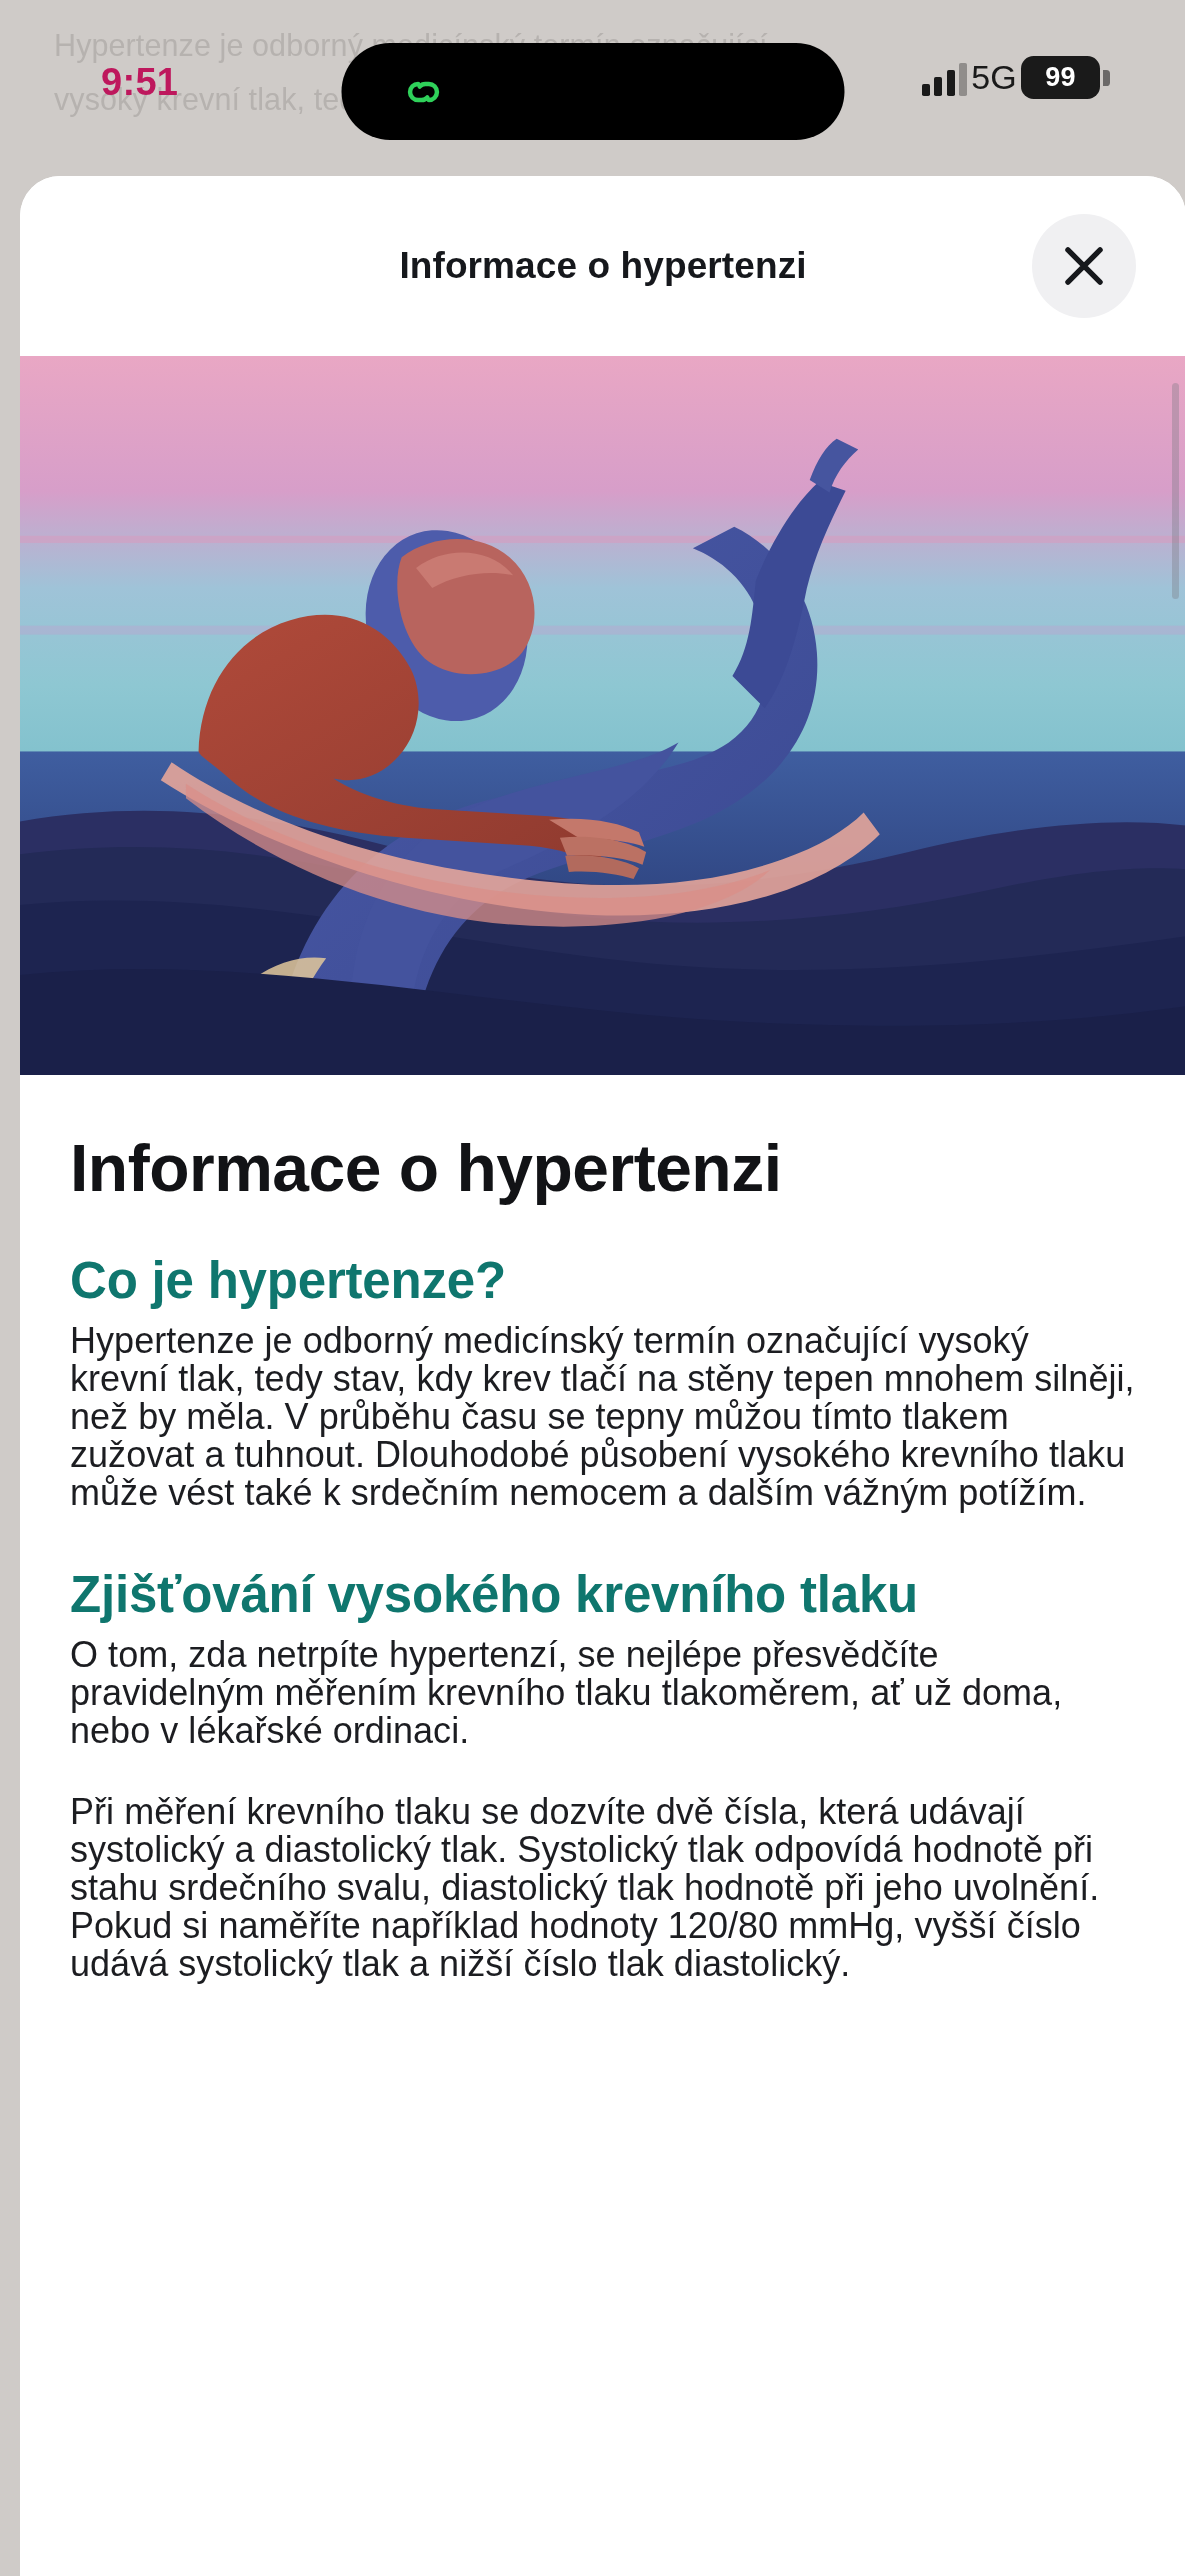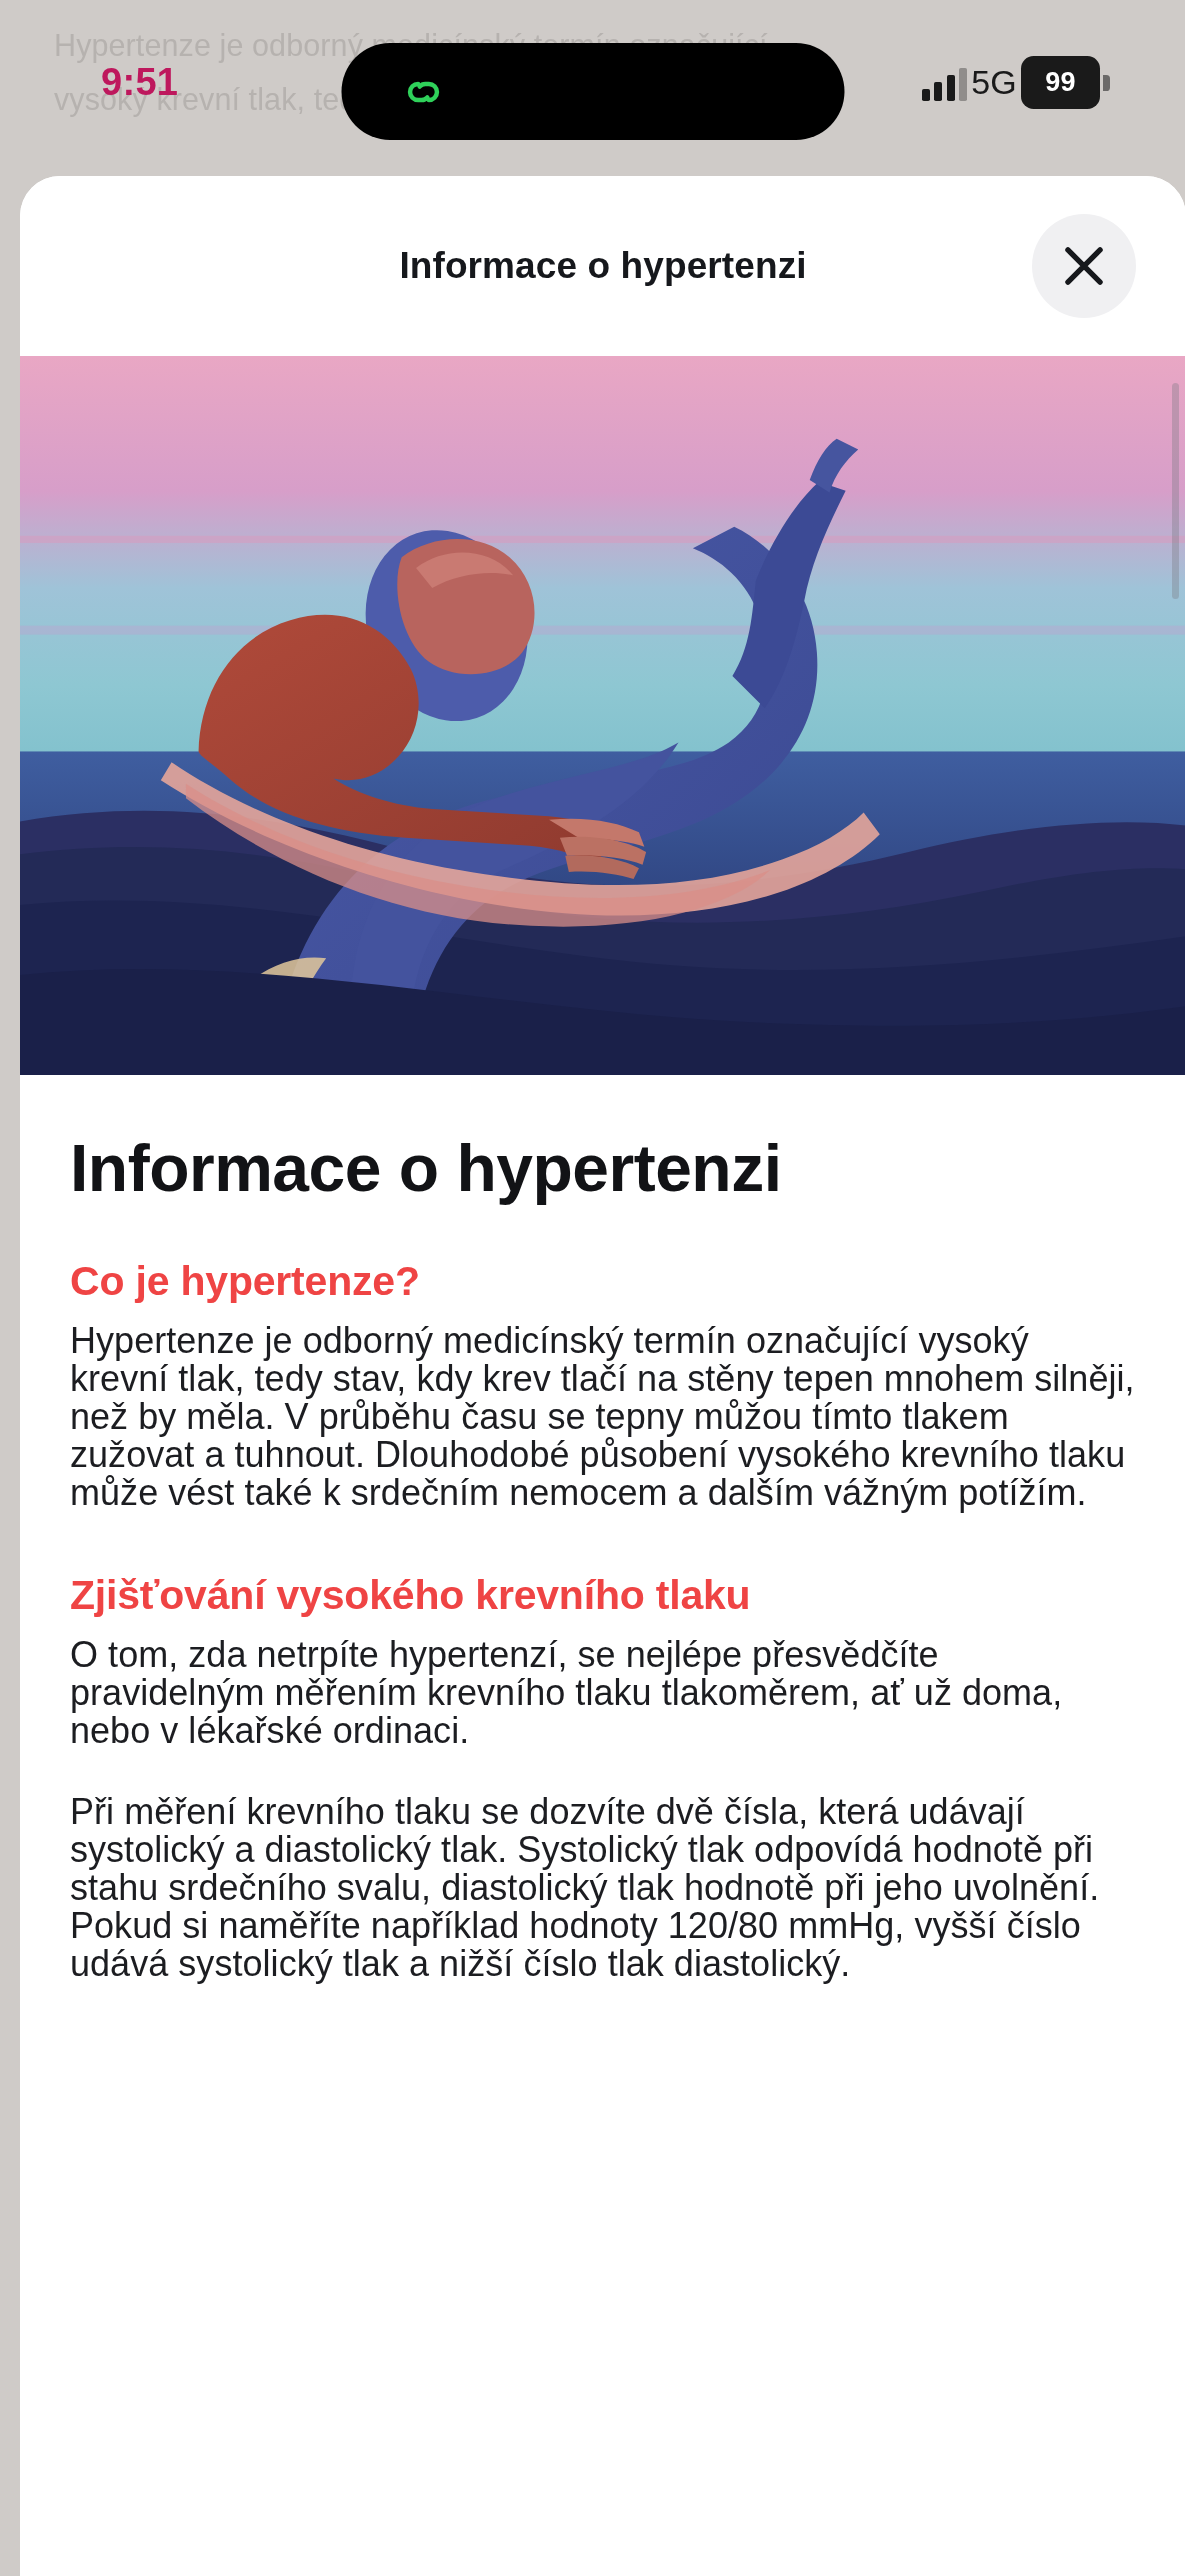--- a/index.html
+++ b/index.html
@@ -104,21 +104,21 @@
 
   .net-label {
     font-size: 34px;
     font-weight: 500;
     color: #1a1a1a;
     letter-spacing: 0.2px;
   }
   .battery {
     position: relative;
     width: 79px;
-    height: 53px;
+    height: 43px;
     background: #1a1a1a;
     border-radius: 12.6px;
     display: flex;
     align-items: center;
     justify-content: center;
   }
   .battery::after {
     content: "";
     position: absolute;
     right: -10px;
@@ -197,24 +197,24 @@
   }
   .article h1 {
     font-size: 66px;
     line-height: 75px;
     font-weight: 800;
     color: #121316;
     letter-spacing: -0.5px;
     margin-bottom: 50px;
   }
   .article h2 {
-    font-size: 41px;
+    font-size: 51px;
     line-height: 50px;
     font-weight: 800;
-    color: #ef4444;
+    color: #0f766e;
     letter-spacing: -0.2px;
     margin-bottom: 16px;
   }
   .article p {
     font-size: 36px;
     line-height: 38px;
     color: #1c1d21;
     letter-spacing: 0.04px;
     margin-bottom: 23.4px;
   }

